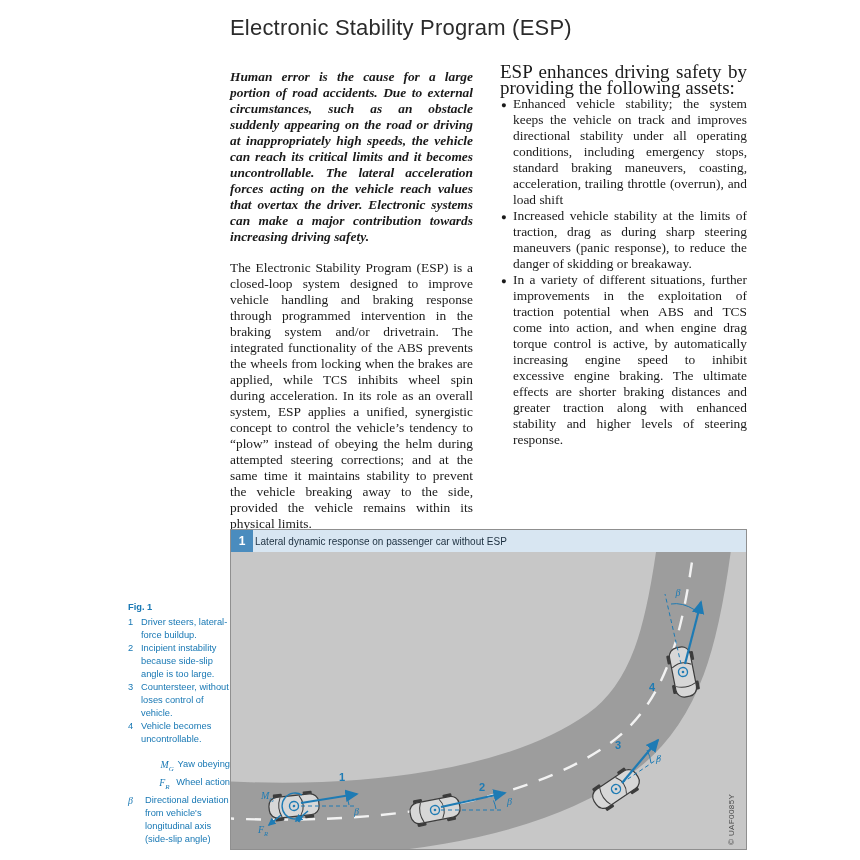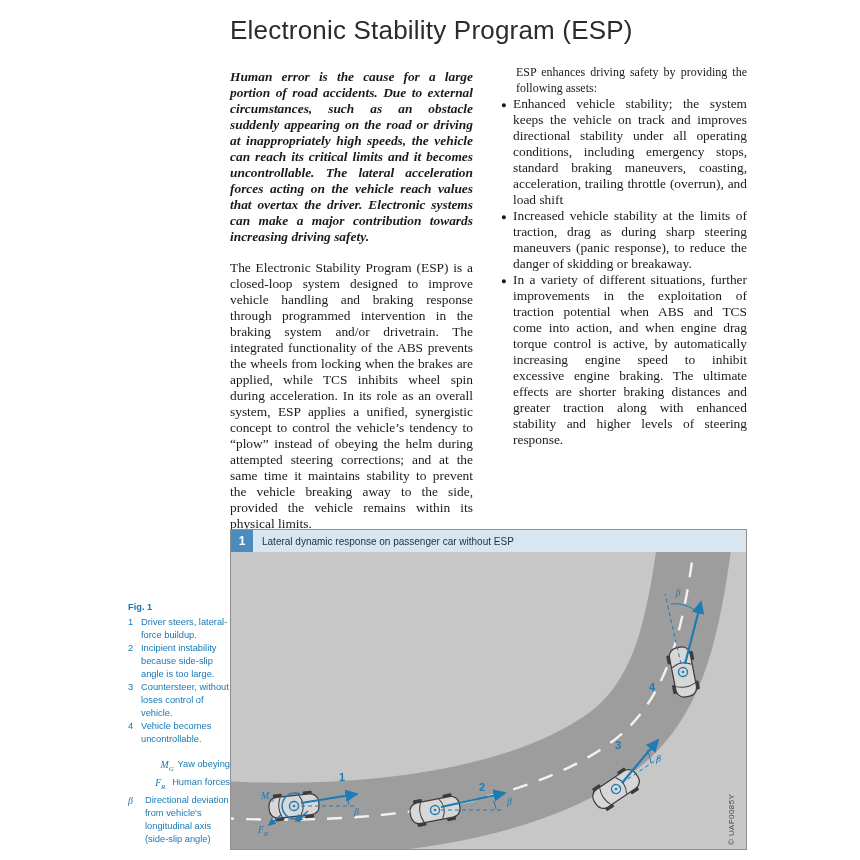--- a/index.html
+++ b/index.html
@@ -1,43 +1,43 @@
 <!DOCTYPE html>
 <html><head>
 <meta charset="utf-8">
 <style>
   * { margin:0; padding:0; box-sizing:border-box; }
   html,body { width:860px; height:860px; background:#ffffff; overflow:hidden; }
   .page { position:relative; width:860px; height:860px; font-family:"Liberation Serif", serif; color:#1a1a1a; }
 
-  .page-title { position:absolute; left:230px; top:15px; font-family:"Liberation Sans", sans-serif; font-size:26px; font-weight:normal; color:#2b2b2b; letter-spacing:0.2px; }
+  .page-title { position:absolute; left:230px; top:15px; font-family:"Liberation Sans", sans-serif; font-size:22px; font-weight:normal; color:#2b2b2b; letter-spacing:0.2px; }
 
   .col-left { position:absolute; left:230px; top:69px; width:243px; font-size:13.4px; line-height:16px; text-align:justify; }
   .intro-par { font-weight:bold;font-style:italic; }
   .body-par { margin-top:15px; }
 
   .col-right { position:absolute; left:500px; top:64px; width:247px; }
   .req-heading { font-family:"Liberation Sans", sans-serif; font-size:16.5px; font-weight:bold; color:#1878b4; margin-bottom:13px; }
-  .req-lead { font-size:12px; line-height:16px; text-align:justify;margin-left:16px; }
+  .req-lead { font-size:19px; line-height:16px; text-align:justify; }
   .bullet { position:relative; padding-left:13px; font-size:13.4px; line-height:16px; text-align:justify; }
   .bullet-dot { position:absolute; left:1px; top:0.5px; font-size:9.5px; }
 
   .fig-sidebar { position:absolute; left:128px; top:601px; width:102px; font-family:"Liberation Sans", sans-serif; font-size:9.3px; line-height:13px; color:#1878b4; }
   .fig-title { font-weight:bold; margin-bottom:2px; }
   .side-item { display:flex; }
   .side-item .num { width:13px; flex:none; }
   .legend { margin-top:12px; }
   .legend-row { display:flex;justify-content:flex-end; }
   .legend .sym { width:17px; flex:none; font-family:"Liberation Serif", serif; font-style:italic; font-size:9.8px; }
   .legend .sym sub { font-size:7px; font-style:italic; }
 
   .figure { position:absolute; left:230px; top:529px; width:517px; height:321px; border:1px solid #8f8f8f; background:#c7c7c7; }
   .fig-header { height:22px; background:#d8e6f2; display:flex; align-items:stretch; }
   .fig-num { width:22px; flex:none; background:#4a8cbe; color:#fff; font-family:"Liberation Sans", sans-serif; font-size:12px; font-weight:bold; display:flex; align-items:center; justify-content:center; }
-  .fig-caption { font-family:"Liberation Sans", sans-serif; font-size:10px; color:#1c2f3f; display:flex; align-items:center; padding-left:9px; }
+  .fig-caption { font-family:"Liberation Sans", sans-serif; font-size:10px; color:#1c2f3f; display:flex; align-items:center; padding-left:2px; }
   .fig-art { display:block; }
 </style>
 </head>
 <body>
 
 <div class="page">
 
   <h1 class="page-title">Electronic Stability Program (ESP)</h1>
 
   <div class="col-left">
@@ -79,21 +79,21 @@
       <span class="num">4</span>
       <span>Vehicle becomes uncontrollable.</span>
     </div>
     <div class="legend">
       <div class="legend-row">
         <span class="sym"><span>M</span><sub>G</sub></span>
         <span>Yaw obeying</span>
       </div>
       <div class="legend-row">
         <span class="sym"><span>F</span><sub>R</sub></span>
-        <span>Human forces</span>
+        <span>Wheel action</span>
       </div>
       <div class="legend-row">
         <span class="sym"><span>β</span><sub></sub></span>
         <span>Directional deviation from vehicle's longitudinal axis (side-slip angle)</span>
       </div>
     </div>
   </div>
 
   <div class="figure">
     <div class="fig-header">

